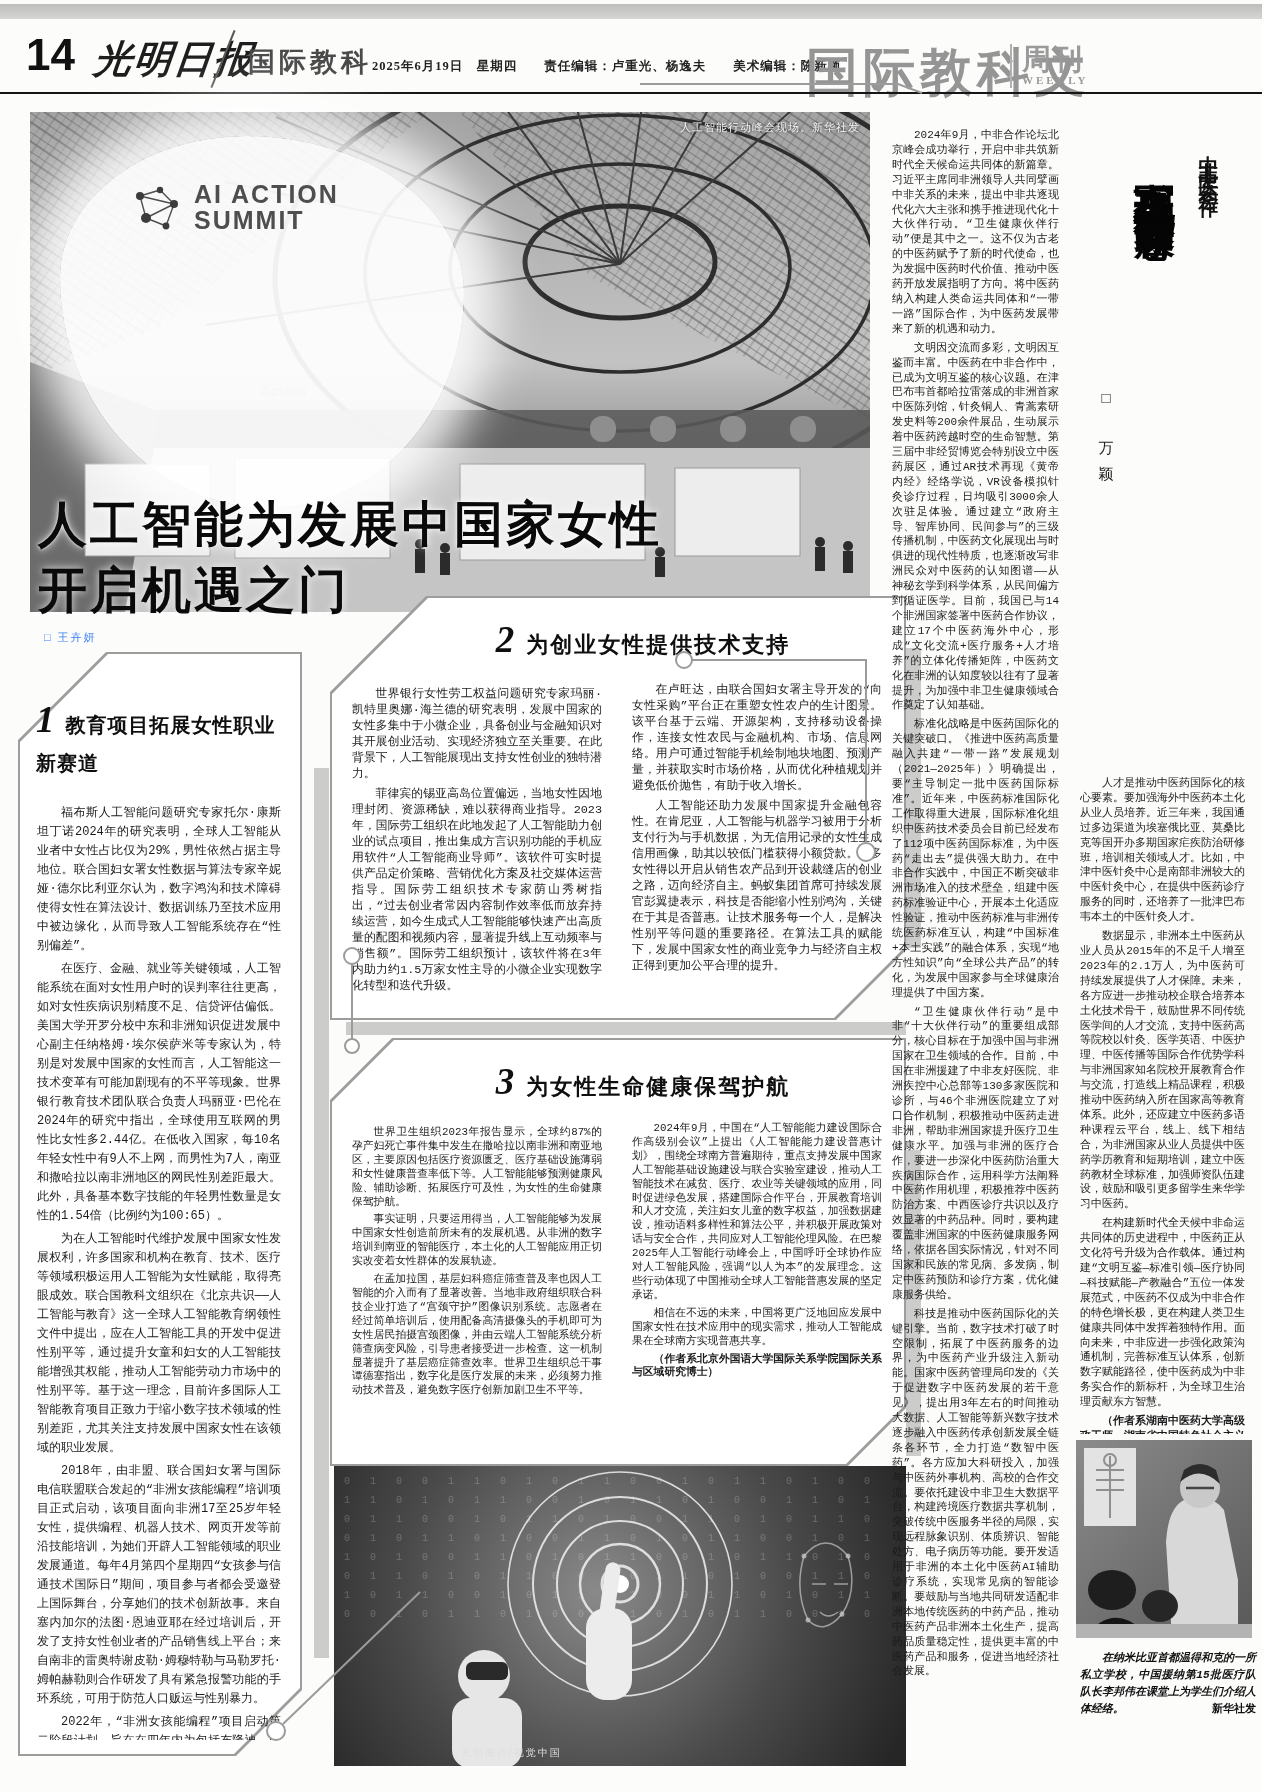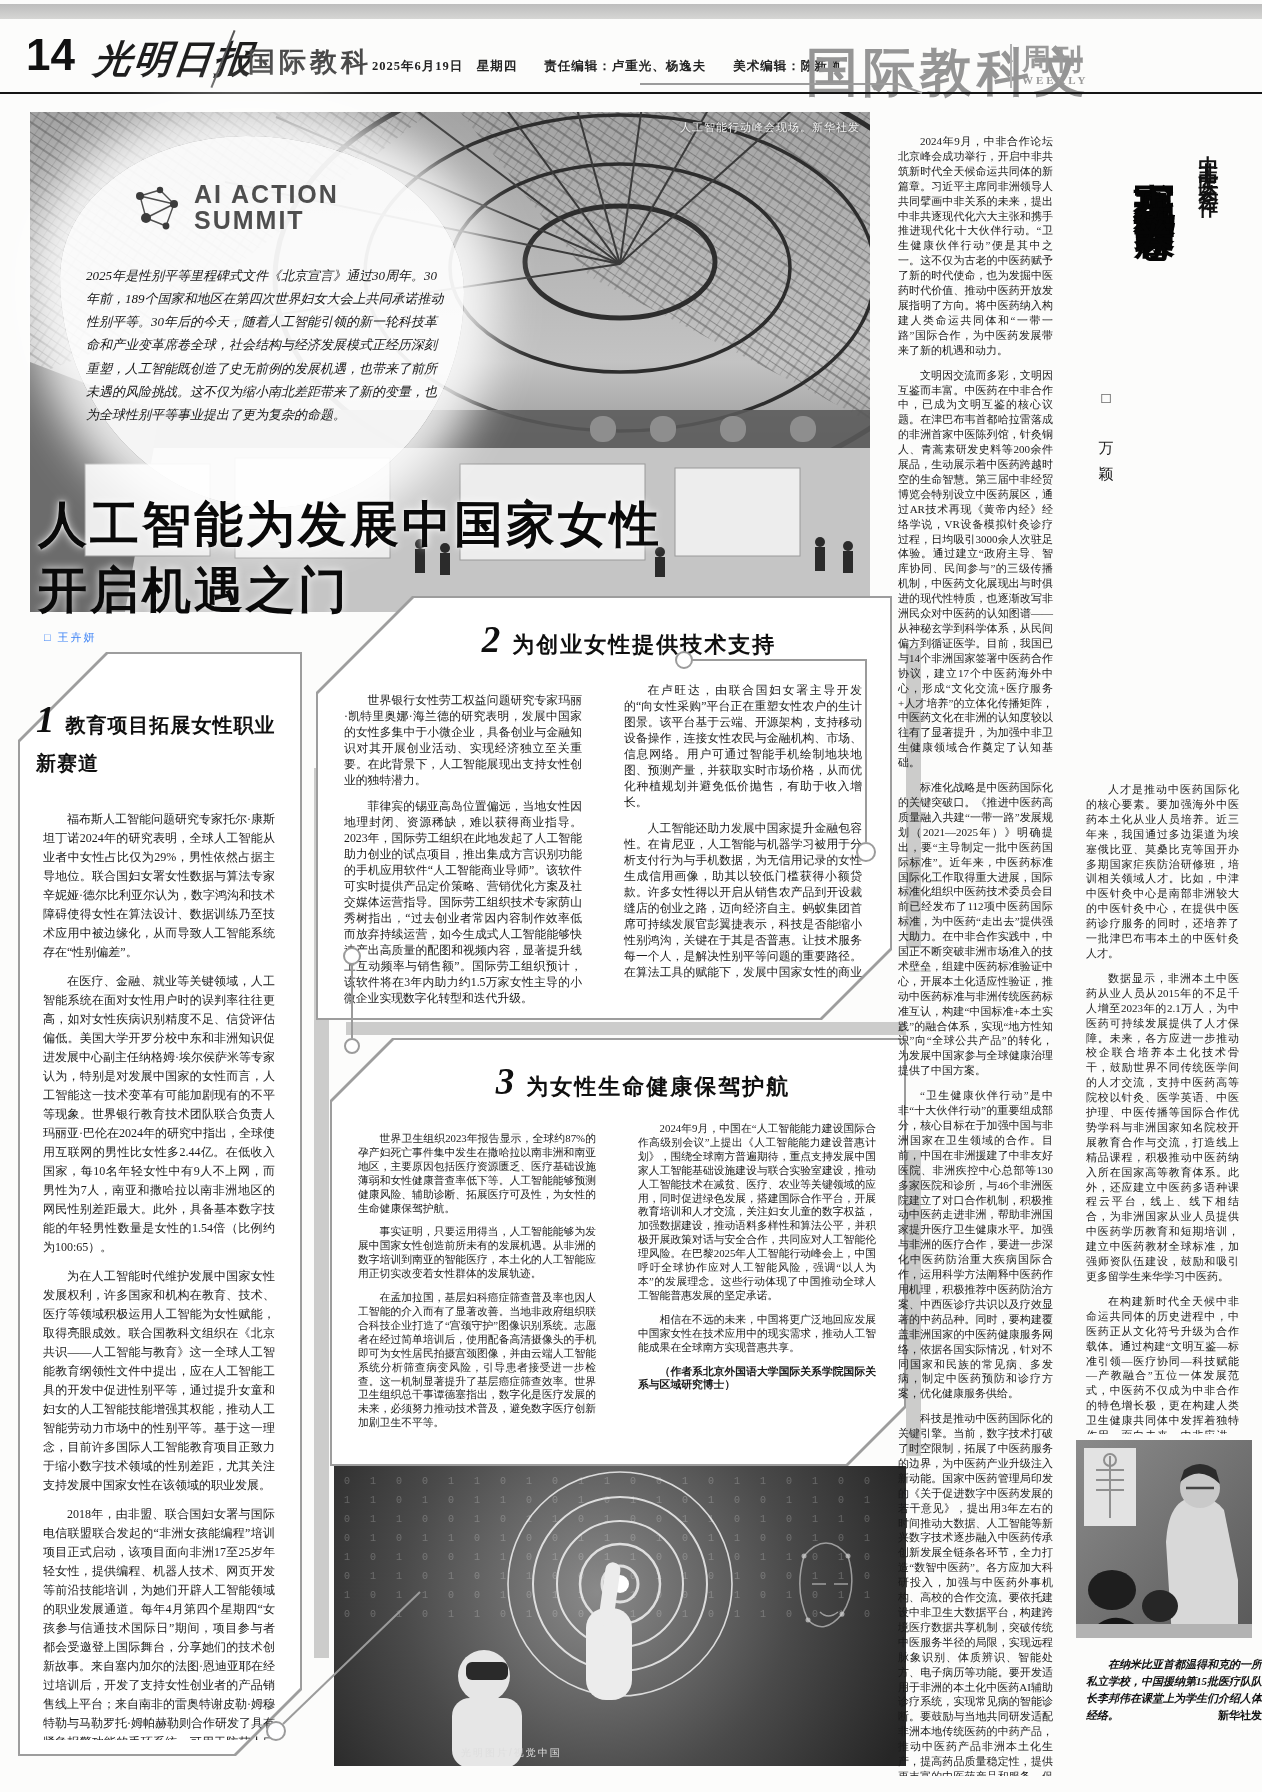--- a/index.html
+++ b/index.html
@@ -1,19 +1,19 @@
 <!DOCTYPE html>
 <html><head>
 <meta charset="utf-8">
 <style>
   html,body{margin:0;padding:0;background:#e8e8e6;}
   .page{position:relative;width:1262px;height:1792px;margin:0 auto;background:#fcfcfb;overflow:hidden;
         font-family:"Liberation Serif","DejaVu Serif",serif;color:#1b1b1b;}
   .abs{position:absolute;}
-  p{margin:10px;text-indent:2em;text-align:justify;}
+  p{margin:4px;text-indent:2em;text-align:justify;font-family:Liberation Mono, monospace;}
   
   .topstrip{left:0;top:4px;width:1262px;height:15px;background:linear-gradient(180deg,#bdbdbd,#d6d6d4);}
   .pageno{left:26px;top:30px;font-family:"Liberation Sans","DejaVu Sans",sans-serif;font-size:44px;font-weight:bold;color:#111;}
   .masthead{left:94px;top:34px;font-size:38px;font-weight:bold;font-style:italic;transform:skewX(-6deg);color:#1d1d1d;letter-spacing:2px;}
   .hdr-diag{left:222px;top:28px;width:2px;height:62px;background:#555;transform:rotate(22deg);}
   .sec-label{left:248px;top:44px;font-family:"Liberation Sans","DejaVu Sans",sans-serif;font-size:27px;font-weight:bold;color:#4a4a4a;letter-spacing:4px;}
   .dateline{left:372px;top:58px;font-size:12.5px;font-weight:bold;color:#222;letter-spacing:1px;}
   .weekly-title{left:806px;top:38px;font-size:52px;font-weight:bold;color:#959595;letter-spacing:5px;}
   .weekly-div{left:1010px;top:44px;width:2px;height:44px;background:#b0b0b0;}
   .weekly-sub{left:1022px;top:40px;font-size:29px;font-weight:bold;color:#9a9a9a;letter-spacing:2px;}
@@ -172,21 +172,20 @@
             <circle cx="44" cy="20" r="4"></circle>
             <circle cx="16" cy="34" r="5"></circle>
             <circle cx="36" cy="42" r="3.4"></circle>
           </g>
       </svg>
       <div class="logo-text">
           <div>AI ACTION</div>
           <div>SUMMIT</div>
         </div>
     </div>
-    <div class="bubble-intro">2025年是性别平等里程碑式文件《北京宣言》通过30周年。30年前，189个国家和地区在第四次世界妇女大会上共同承诺推动性别平等。30年后的今天，随着人工智能引领的新一轮科技革命和产业变革席卷全球，社会结构与经济发展模式正经历深刻重塑，人工智能既创造了史无前例的发展机遇，也带来了前所未遇的风险挑战。这不仅为缩小南北差距带来了新的变量，也为全球性别平等事业提出了更为复杂的命题。</div>
   </div>
 
   <div class="abs headline2">开启机遇之门</div>
   <div class="abs headline">人工智能为发展中国家女性</div>
   <div class="abs byline">□ 王卉妍</div>
 
   <div class="slab" style="left:314px;top:768px;width:15px;height:890px;"></div>
   <div class="slab" style="left:906px;top:648px;width:15px;height:300px;"></div>
   <div class="slab" style="left:346px;top:1022px;width:560px;height:13px;"></div>
   <div class="slab" style="left:906px;top:1150px;width:15px;height:306px;"></div>
@@ -199,21 +198,21 @@
     </div>
     <div class="s1-text">
         <p>福布斯人工智能问题研究专家托尔·康斯坦丁诺2024年的研究表明，全球人工智能从业者中女性占比仅为29%，男性依然占据主导地位。联合国妇女署女性数据与算法专家辛妮娅·德尔比利亚尔认为，数字鸿沟和技术障碍使得女性在算法设计、数据训练乃至技术应用中被边缘化，从而导致人工智能系统存在“性别偏差”。</p>
         <p>在医疗、金融、就业等关键领域，人工智能系统在面对女性用户时的误判率往往更高，如对女性疾病识别精度不足、信贷评估偏低。美国大学开罗分校中东和非洲知识促进发展中心副主任纳格姆·埃尔侯萨米等专家认为，特别是对发展中国家的女性而言，人工智能这一技术变革有可能加剧现有的不平等现象。世界银行教育技术团队联合负责人玛丽亚·巴伦在2024年的研究中指出，全球使用互联网的男性比女性多2.44亿。在低收入国家，每10名年轻女性中有9人不上网，而男性为7人，南亚和撒哈拉以南非洲地区的网民性别差距最大。此外，具备基本数字技能的年轻男性数量是女性的1.54倍（比例约为100:65）。</p>
         <p>为在人工智能时代维护发展中国家女性发展权利，许多国家和机构在教育、技术、医疗等领域积极运用人工智能为女性赋能，取得亮眼成效。联合国教科文组织在《北京共识——人工智能与教育》这一全球人工智能教育纲领性文件中提出，应在人工智能工具的开发中促进性别平等，通过提升女童和妇女的人工智能技能增强其权能，推动人工智能劳动力市场中的性别平等。基于这一理念，目前许多国际人工智能教育项目正致力于缩小数字技术领域的性别差距，尤其关注支持发展中国家女性在该领域的职业发展。</p>
         <p>2018年，由非盟、联合国妇女署与国际电信联盟联合发起的“非洲女孩能编程”培训项目正式启动，该项目面向非洲17至25岁年轻女性，提供编程、机器人技术、网页开发等前沿技能培训，为她们开辟人工智能领域的职业发展通道。每年4月第四个星期四“女孩参与信通技术国际日”期间，项目参与者都会受邀登上国际舞台，分享她们的技术创新故事。来自塞内加尔的法图·恩迪亚耶在经过培训后，开发了支持女性创业者的产品销售线上平台；来自南非的雷奥特谢皮勒·姆穆特勒与马勒罗托·姆帕赫勒则合作研发了具有紧急报警功能的手环系统，可用于防范人口贩运与性别暴力。</p>
         <p>2022年，“非洲女孩能编程”项目启动第二阶段计划，旨在在四年内为包括布隆迪、刚果民主共和国、肯尼亚、马里在内的11个非洲国家的2000名女性提供数字素养培训，建立多语种在线学习平台，将性别平等和编程教育纳入各个国家的教育纲要。国际电信联盟非洲区主任安娜-拉谢尔·伊内表示，“互联网接入障碍不仅限制了女性的数字技能发展，也阻碍了她们在信息通信技术领域的职业前景。我们必须持续推动知识共享与经验交流，赋予女性必要的数字素养，从而有效弥合性别鸿沟，确保她们能够充分参与并在数字技术发展中受益”。</p>
       </div>
   </div>
 
-  <div class="abs box" style="left:316px;top:596px;width:576px;height:424px;">
+  <div class="abs box" style="left:330px;top:596px;width:576px;height:424px;">
     <div class="bg cut2"></div>
     <div class="in cut2i"></div>
     <div class="s23-head sec-head">
       <span class="sec-num">2</span><span>为创业女性提供技术支持</span>
     </div>
     <div class="s2-cols">
         <p>世界银行女性劳工权益问题研究专家玛丽·凯特里奥娜·海兰德的研究表明，发展中国家的女性多集中于小微企业，具备创业与金融知识对其开展创业活动、实现经济独立至关重要。在此背景下，人工智能展现出支持女性创业的独特潜力。</p>
         <p>菲律宾的锡亚高岛位置偏远，当地女性因地理封闭、资源稀缺，难以获得商业指导。2023年，国际劳工组织在此地发起了人工智能助力创业的试点项目，推出集成方言识别功能的手机应用软件“人工智能商业导师”。该软件可实时提供产品定价策略、营销优化方案及社交媒体运营指导。国际劳工组织技术专家荫山秀树指出，“过去创业者常因内容制作效率低而放弃持续运营，如今生成式人工智能能够快速产出高质量的配图和视频内容，显著提升线上互动频率与销售额”。国际劳工组织预计，该软件将在3年内助力约1.5万家女性主导的小微企业实现数字化转型和迭代升级。</p>
         <p>在卢旺达，由联合国妇女署主导开发的“向女性采购”平台正在重塑女性农户的生计图景。该平台基于云端、开源架构，支持移动设备操作，连接女性农民与金融机构、市场、信息网络。用户可通过智能手机绘制地块地图、预测产量，并获取实时市场价格，从而优化种植规划并避免低价抛售，有助于收入增长。</p>
         <p>人工智能还助力发展中国家提升金融包容性。在肯尼亚，人工智能与机器学习被用于分析支付行为与手机数据，为无信用记录的女性生成信用画像，助其以较低门槛获得小额贷款。许多女性得以开启从销售农产品到开设裁缝店的创业之路，迈向经济自主。蚂蚁集团首席可持续发展官彭翼捷表示，科技是否能缩小性别鸿沟，关键在于其是否普惠。让技术服务每一个人，是解决性别平等问题的重要路径。在算法工具的赋能下，发展中国家女性的商业竞争力与经济自主权正得到更加公平合理的提升。</p>

